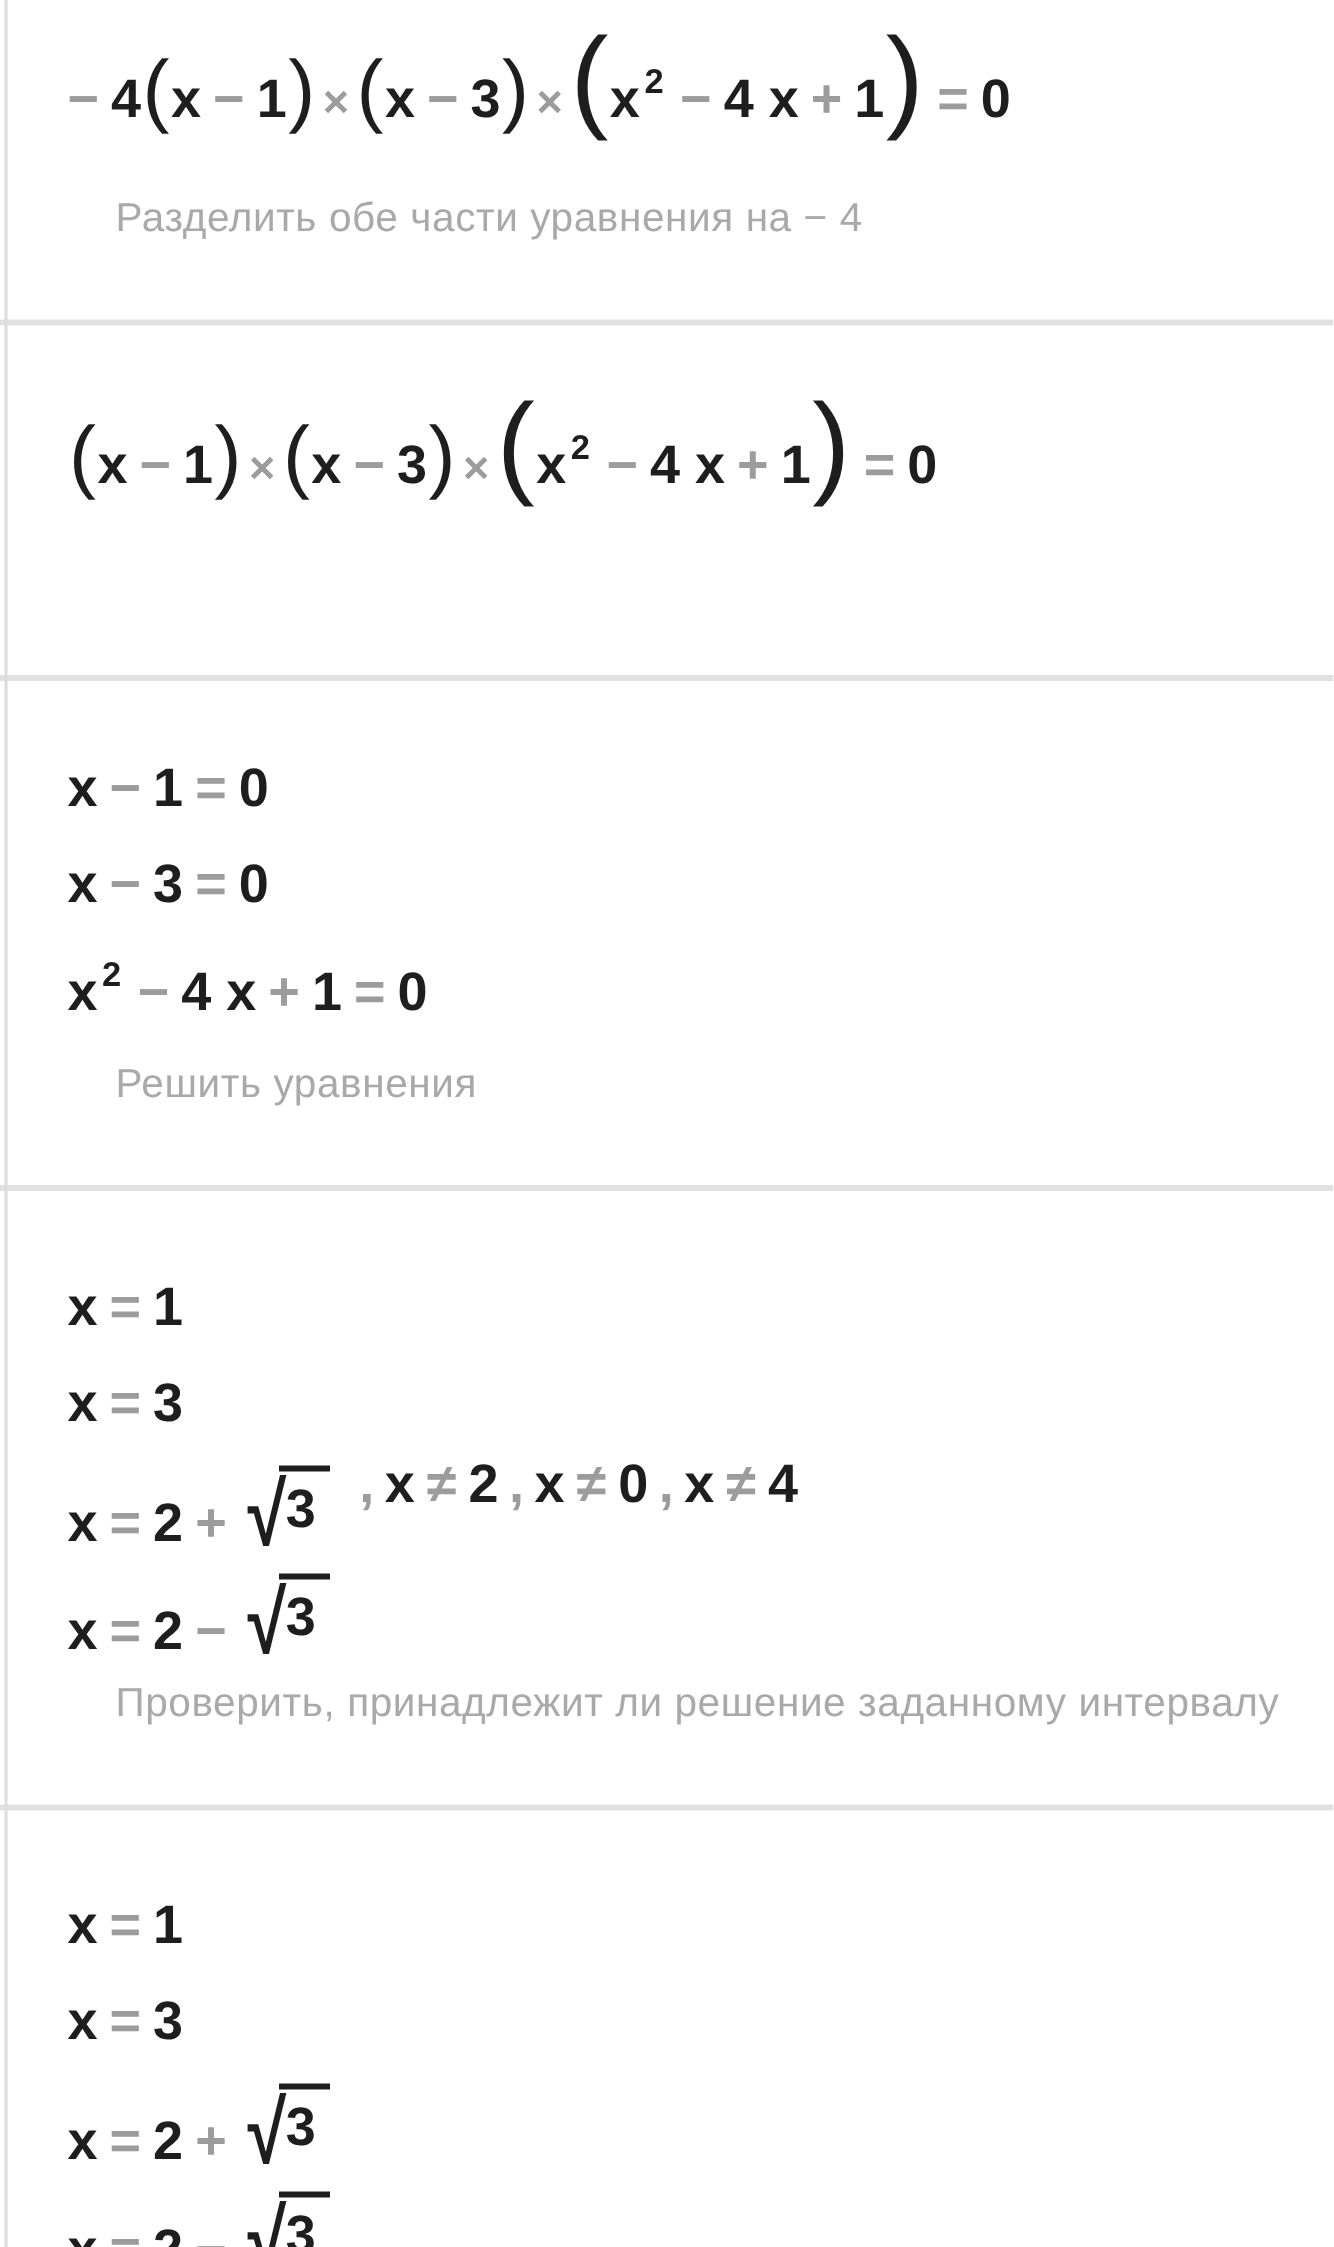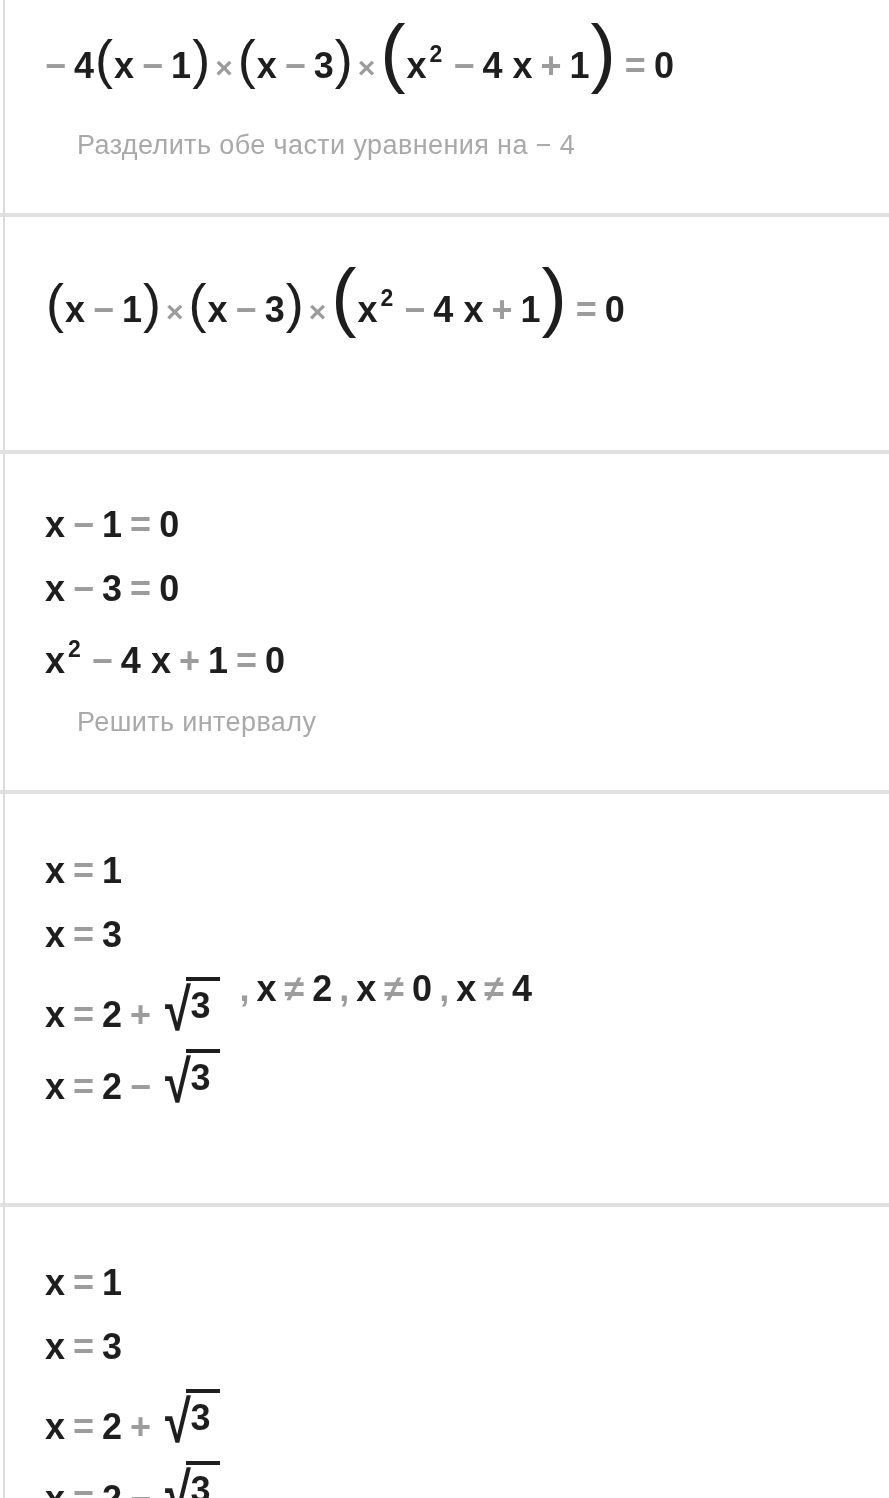--- a/index.html
+++ b/index.html
@@ -125,21 +125,21 @@
       <div class="eq-line tall-line">
         <span class="tk n">x</span>
         <span class="tk sup">2</span>
         <span class="tk o">−</span>
         <span class="tk n">4 x</span>
         <span class="tk o">+</span>
         <span class="tk n">1</span>
         <span class="tk o">=</span>
         <span class="tk n">0</span>
       </div>
-      <div class="caption">Решить интервалу</div>
+      <div class="caption">Решить уравнения</div>
     </section>
     <div class="divider"></div>
     <section class="step s4">
       <div class="eq-line">
         <span class="tk n">x</span>
         <span class="tk o">=</span>
         <span class="tk n">1</span>
       </div>
       <div class="eq-line">
         <span class="tk n">x</span>
@@ -173,20 +173,21 @@
       <div class="eq-line tall-line">
         <span class="tk n">x</span>
         <span class="tk o">=</span>
         <span class="tk n">2</span>
         <span class="tk o">−</span>
         <span class="tk sqrt">
           <span class="sign">√</span>
           <span class="rad">3</span>
         </span>
       </div>
+      <div class="caption">Проверить, принадлежит ли решение заданному интервалу</div>
     </section>
     <div class="divider"></div>
     <section class="step s5">
       <div class="eq-line">
         <span class="tk n">x</span>
         <span class="tk o">=</span>
         <span class="tk n">1</span>
       </div>
       <div class="eq-line">
         <span class="tk n">x</span>

